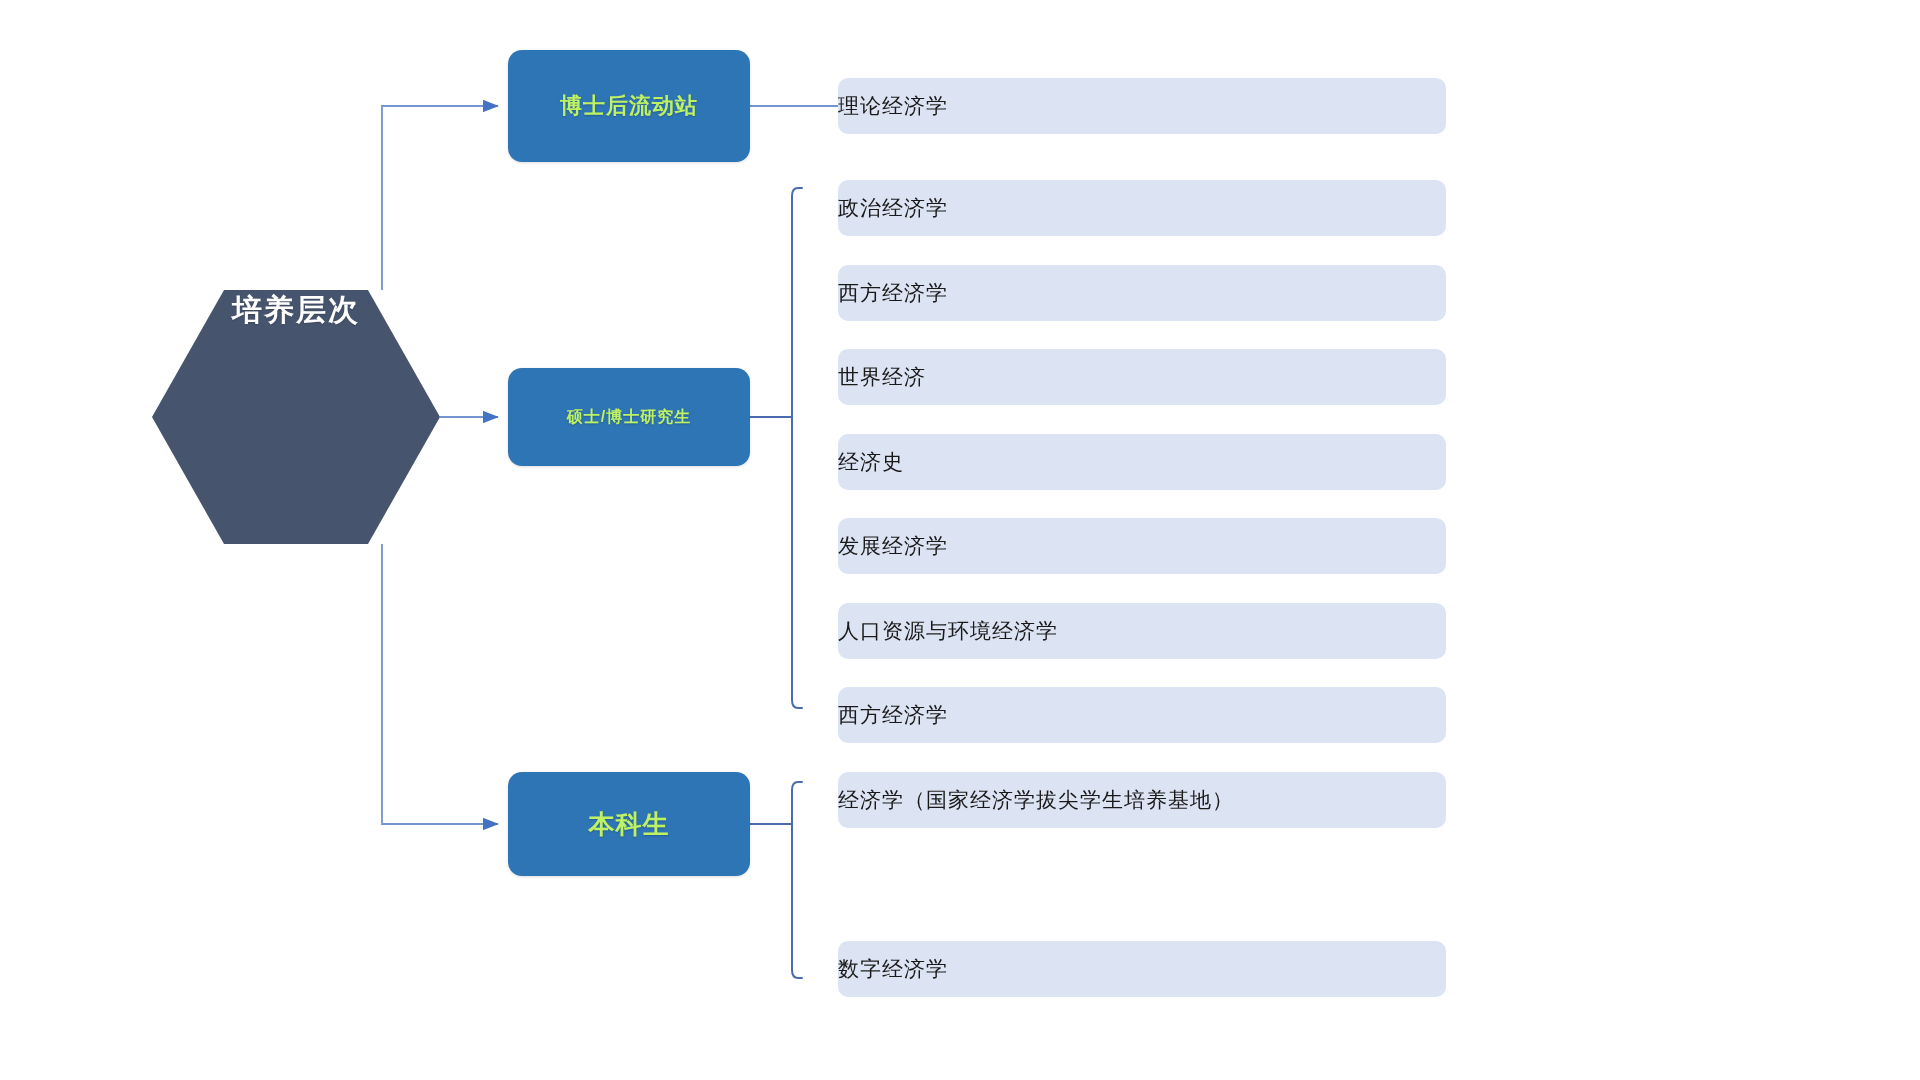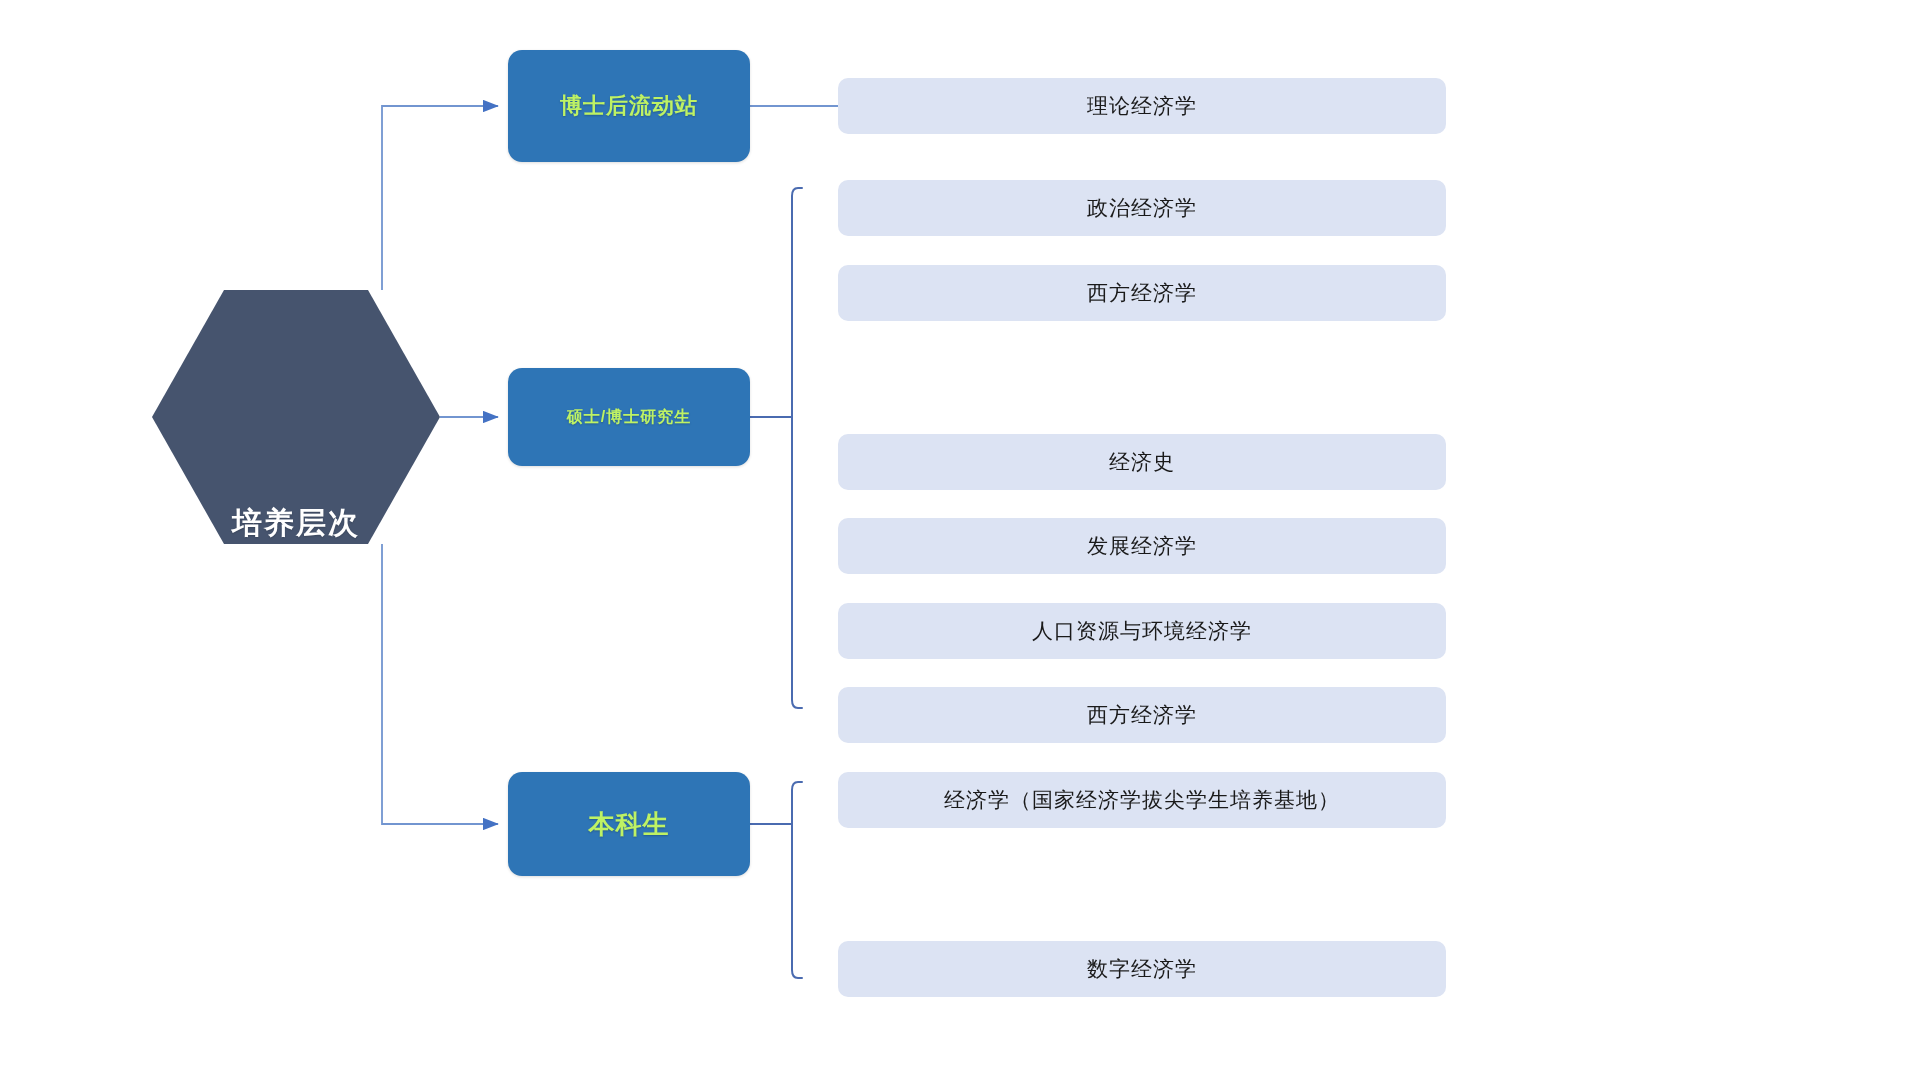--- a/index.html
+++ b/index.html
@@ -32,21 +32,21 @@
   .hex-node {
     position: absolute;
     left: 152px;
     top: 290px;
     width: 288px;
     height: 254px;
     background: #46546E;
     -webkit-clip-path: polygon(25% 0%, 75% 0%, 100% 50%, 75% 100%, 25% 100%, 0% 50%);
     clip-path: polygon(25% 0%, 75% 0%, 100% 50%, 75% 100%, 25% 100%, 0% 50%);
     display: flex;
-    align-items: flex-end;
+    align-items: flex-start;
     justify-content: center;
   }
   .hex-label {
     color: #ffffff;
     font-size: 30px;
     font-weight: bold;
     letter-spacing: 2px;
     text-shadow: 0 1px 2px rgba(0,0,0,0.18);
   }
 
@@ -79,21 +79,20 @@
   
   .leaf-node {
     position: absolute;
     left: 838px;
     width: 608px;
     height: 56px;
     background: #DCE3F3;
     border-radius: 10px;
     display: flex;
     align-items: center;
-    justify-content: center;
   }
   .leaf-label {
     color: #1a1a1a;
     font-size: 21px;
     letter-spacing: 1px;
     white-space: nowrap;
   }
 </style>
 </head>
 <body>
@@ -141,20 +140,23 @@
   <div class="leaf-node" style="top:78px">
     <span class="leaf-label">理论经济学</span>
   </div>
 
   <div class="leaf-node" style="top:180px">
     <span class="leaf-label">政治经济学</span>
   </div>
   <div class="leaf-node" style="top:265px">
     <span class="leaf-label">西方经济学</span>
   </div>
+  <div class="leaf-node" style="top:349px">
+    <span class="leaf-label">世界经济</span>
+  </div>
   <div class="leaf-node" style="top:434px">
     <span class="leaf-label">经济史</span>
   </div>
   <div class="leaf-node" style="top:518px">
     <span class="leaf-label">发展经济学</span>
   </div>
   <div class="leaf-node" style="top:603px">
     <span class="leaf-label">人口资源与环境经济学</span>
   </div>
   <div class="leaf-node" style="top:687px">

